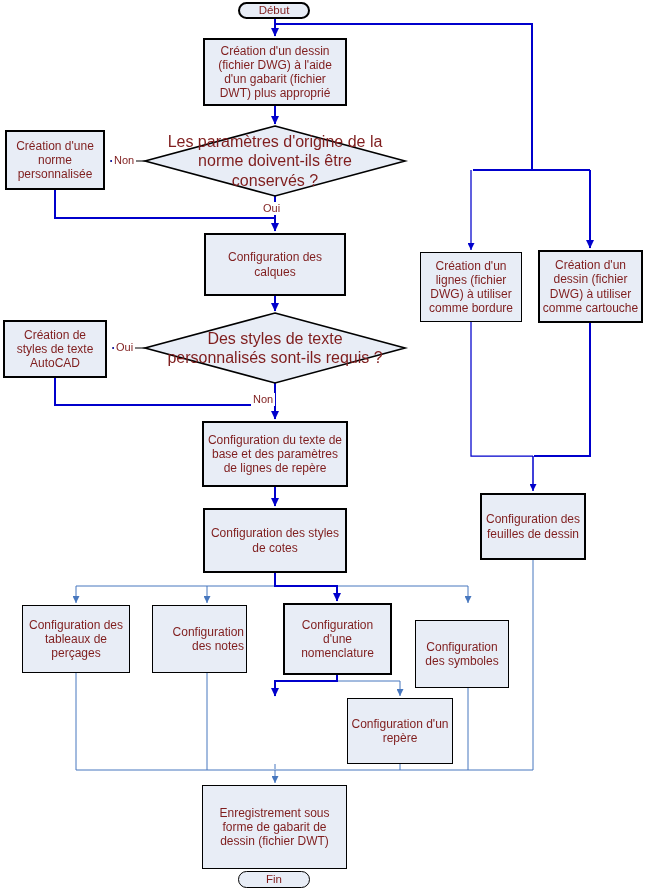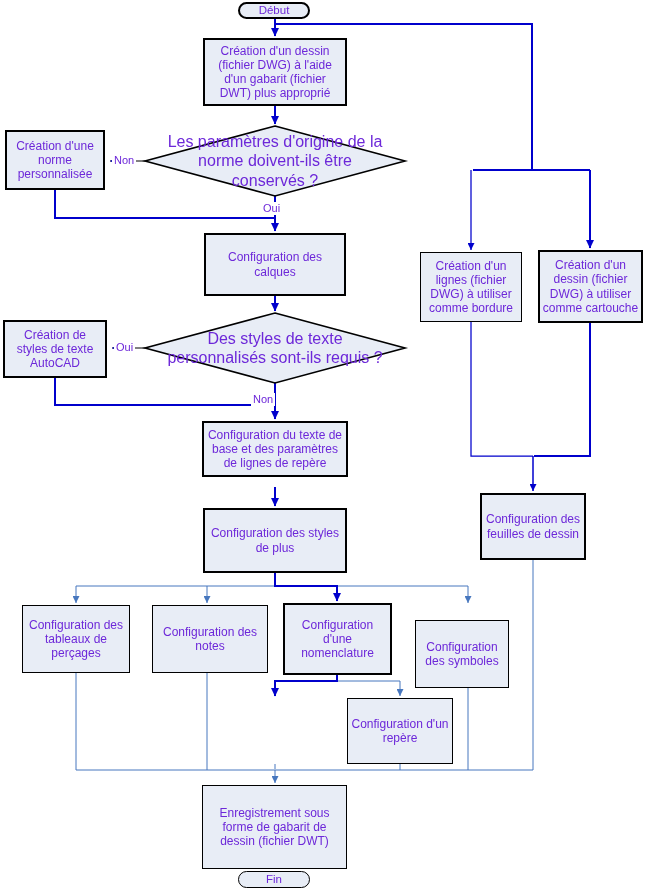--- a/index.html
+++ b/index.html
@@ -5,21 +5,21 @@
   :root{
     --node-fill:#E8EDF6;
     --highlight-fill:#FFFFCC;
     --flow-bold:#0000CC;
     --flow-thin:#4777BE;
     --border-col:#000000;
   }
   html,body{margin:0;padding:0;background:#FFFFFF;}
   #canvas{
     position:relative;width:647px;height:890px;background:#FFFFFF;
-    font-family:"Liberation Sans", sans-serif;color:#6d28d9;overflow:hidden;
+    font-family:"Liberation Sans", sans-serif;color:#7f1d1d;overflow:hidden;
   }
   #wires{position:absolute;left:0;top:0;width:647px;height:890px;}
   .node{
     position:absolute;display:flex;align-items:center;justify-content:center;
     background:var(--node-fill);border:1px solid var(--border-col);
     font-size:12px;line-height:1.18;text-align:center;box-sizing:border-box;
     padding:2px;
   }
   .thick{border-width:2px;}
   .yellow{background:var(--highlight-fill);}
@@ -112,33 +112,33 @@
   <div class="dtext" style="left:165px;top:138px;width:220px;height:46px;">Les paramètres d'origine de la norme doivent-ils être conservés ?</div>
 
   <div class="node thick" style="left:5px;top:130px;width:100px;height:60px;">Création d'une norme personnalisée</div>
 
   <div class="node thick" style="left:204px;top:233px;width:142px;height:63px;">Configuration des calques</div>
 
   <div class="dtext" style="left:160px;top:325px;width:230px;height:46px;">Des styles de texte personnalisés sont-ils requis ?</div>
 
   <div class="node thick" style="left:3px;top:320px;width:104px;height:58px;">Création de styles de texte AutoCAD</div>
 
-  <div class="node thick" style="left:202px;top:421px;width:146px;height:56px;">Configuration du texte de base et des paramètres de lignes de repère</div>
+  <div class="node thick" style="left:202px;top:421px;width:146px;height:66px;">Configuration du texte de base et des paramètres de lignes de repère</div>
 
-  <div class="node thick" style="left:203px;top:508px;width:144px;height:65px;">Configuration des styles de plus</div>
+  <div class="node thick" style="left:203px;top:508px;width:144px;height:65px;">Configuration des styles de cotes</div>
 
   <div class="node" style="left:420px;top:252px;width:102px;height:70px;">Création d'un lignes (fichier DWG) à utiliser comme bordure</div>
 
   <div class="node thick" style="left:538px;top:250px;width:105px;height:73px;">Création d'un dessin (fichier DWG) à utiliser comme cartouche</div>
 
   <div class="node thick" style="left:480px;top:493px;width:106px;height:67px;">Configuration des feuilles de dessin</div>
 
   <div class="node" style="left:22px;top:605px;width:108px;height:68px;">Configuration des tableaux de perçages</div>
 
-  <div class="node" style="left:152px;top:605px;width:116px;height:68px;">Configuration des notes</div>
+  <div class="node" style="left:152px;top:605px;width:95px;height:68px;text-align:right;">Configuration des notes</div>
 
   <div class="node thick" style="left:283px;top:603px;width:109px;height:72px;">Configuration d'une nomenclature</div>
 
   <div class="node" style="left:415px;top:620px;width:94px;height:68px;">Configuration des symboles</div>
 
 
   <div class="node" style="left:347px;top:698px;width:106px;height:66px;">Configuration d'un repère</div>
 
   <div class="node" style="left:202px;top:785px;width:145px;height:84px;">Enregistrement sous forme de gabarit de dessin (fichier DWT)</div>
 

